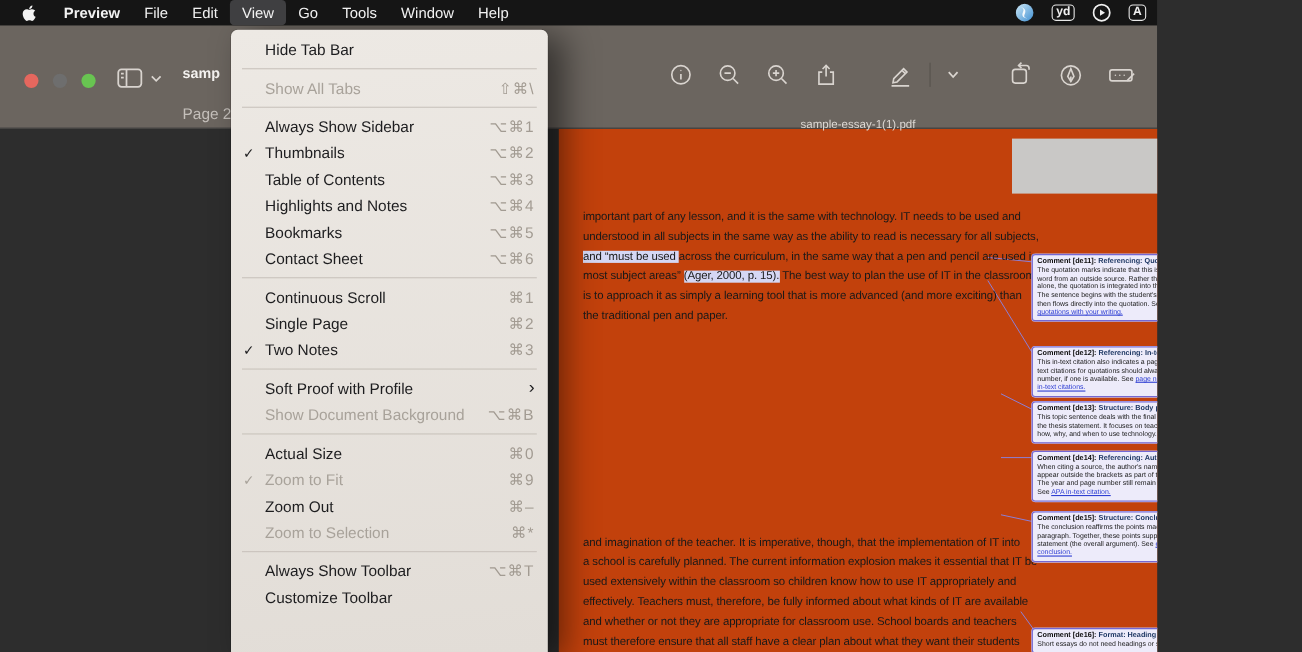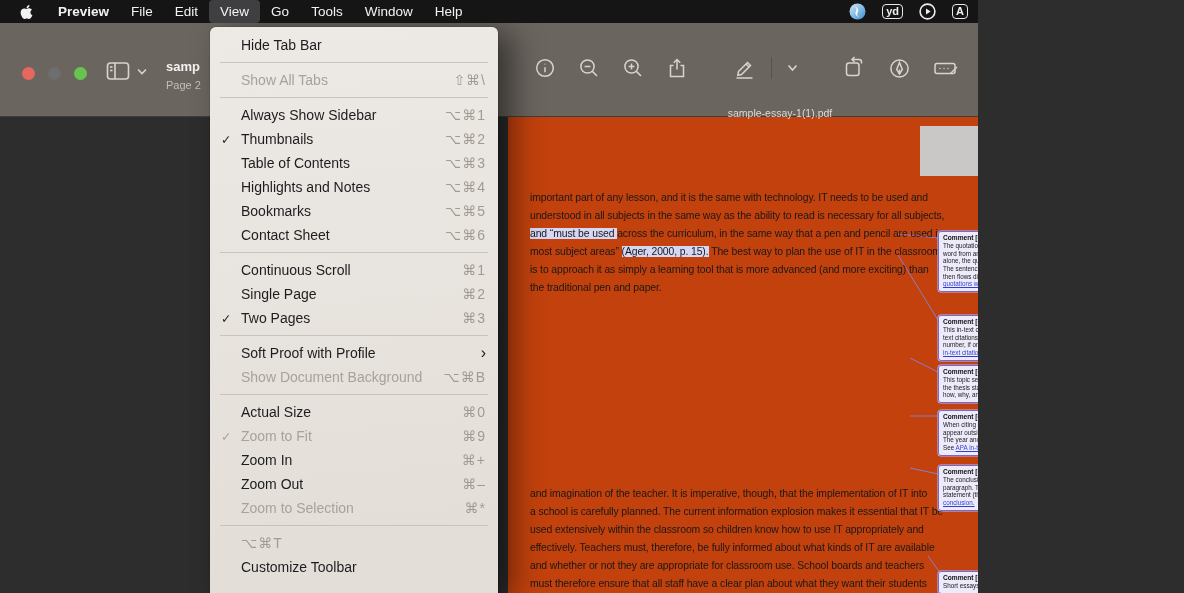--- a/index.html
+++ b/index.html
@@ -1,16 +1,16 @@
 <!DOCTYPE html>
 <html><head>
 <meta charset="utf-8">
 <style>
   html,body{margin:0;padding:0;background:#2d2d2d;}
-  .screen{position:relative;width:978px;height:593px;overflow:hidden;
+  .screen{position:relative;width:1052px;height:593px;overflow:hidden;
     font-family:"Liberation Sans","DejaVu Sans",sans-serif;-webkit-font-smoothing:antialiased;}
 
   
   .menubar{position:absolute;top:0;left:0;right:0;height:23px;background:#151515;
     display:flex;align-items:center;color:#f2f2f2;font-size:13.5px;z-index:40;}
   .mb-left{display:flex;align-items:center;height:100%;}
   .mb-apple{display:flex;align-items:center;padding:0 14px 0 20px;height:100%;}
   .mb-item{padding:0 11px;height:100%;display:flex;align-items:center;border-radius:4px;}
   .mb-item.bold{font-weight:700;}
   .mb-item.active{background:#3f3f41;}
@@ -19,21 +19,21 @@
     padding:0 3px;line-height:13px;color:#f0f0f0;}
 
   
   .toolbar{position:absolute;top:23px;left:0;right:0;height:93px;background:#6b655f;
     border-bottom:1px solid #3e3e3e;z-index:5;}
   .traffic{position:absolute;top:44px;left:22px;display:flex;gap:13px;}
   .dot{width:13px;height:13px;border-radius:50%;}
   .dot.red{background:#e5675e;} .dot.gray{background:#6e6e6e;} .dot.green{background:#68c451;}
   .sidebar-btn{position:absolute;left:106px;top:38px;display:flex;align-items:center;gap:7px;color:#d9d4cf;}
   .win-title{position:absolute;left:166px;top:36px;color:#f4f2f0;font-size:13px;font-weight:700;white-space:nowrap;}
-  .win-sub{position:absolute;left:166px;top:56px;color:#c4bfba;font-size:11px;white-space:nowrap;}
+  .win-sub{position:absolute;left:166px;top:72px;color:#c4bfba;font-size:14px;white-space:nowrap;}
   .tools{position:absolute;right:8px;top:33px;display:flex;align-items:center;}
   .tool{padding:0 11px;display:flex;align-items:center;}
   .tool.gap-l{margin-left:22px;}
   .tdivider{width:1px;height:22px;background:#57524d;margin:0 4px;}
   .filename{position:absolute;top:84px;left:655px;width:250px;text-align:center;
     color:#ded9d4;font-size:10.5px;}
 
   
   .content{position:absolute;top:117px;left:0;right:0;bottom:0;background:#2d2d2d;}
   .desk-right{position:absolute;left:1110px;right:0;top:0;bottom:0;background:#565555;}
@@ -323,21 +323,21 @@
       <span class="lbl">Continuous Scroll</span>
       <span class="sc">⌘1</span>
     </div>
     <div class="mi">
       <span class="chk"></span>
       <span class="lbl">Single Page</span>
       <span class="sc">⌘2</span>
     </div>
     <div class="mi">
       <span class="chk">✓</span>
-      <span class="lbl">Two Pages</span>
+      <span class="lbl">Two Notes</span>
       <span class="sc">⌘3</span>
     </div>
     <div class="msep"></div>
     <div class="mi">
       <span class="chk"></span>
       <span class="lbl">Soft Proof with Profile</span>
       <span class="sc arrow">›</span>
     </div>
     <div class="mi disabled">
       <span class="chk"></span>
@@ -350,36 +350,32 @@
       <span class="lbl">Actual Size</span>
       <span class="sc">⌘0</span>
     </div>
     <div class="mi disabled">
       <span class="chk">✓</span>
       <span class="lbl">Zoom to Fit</span>
       <span class="sc">⌘9</span>
     </div>
     <div class="mi">
       <span class="chk"></span>
-      <span class="lbl">Zoom In</span>
-      <span class="sc">⌘+</span>
-    </div>
-    <div class="mi">
-      <span class="chk"></span>
       <span class="lbl">Zoom Out</span>
       <span class="sc">⌘–</span>
     </div>
     <div class="mi disabled">
       <span class="chk"></span>
       <span class="lbl">Zoom to Selection</span>
       <span class="sc">⌘*</span>
     </div>
     <div class="msep"></div>
     <div class="mi">
       <span class="chk"></span>
+      <span class="lbl">Always Show Toolbar</span>
       <span class="sc">⌥⌘T</span>
     </div>
     <div class="mi">
       <span class="chk"></span>
       <span class="lbl">Customize Toolbar</span>
       <span class="sc"></span>
     </div>
   </div>
 
 </div>

